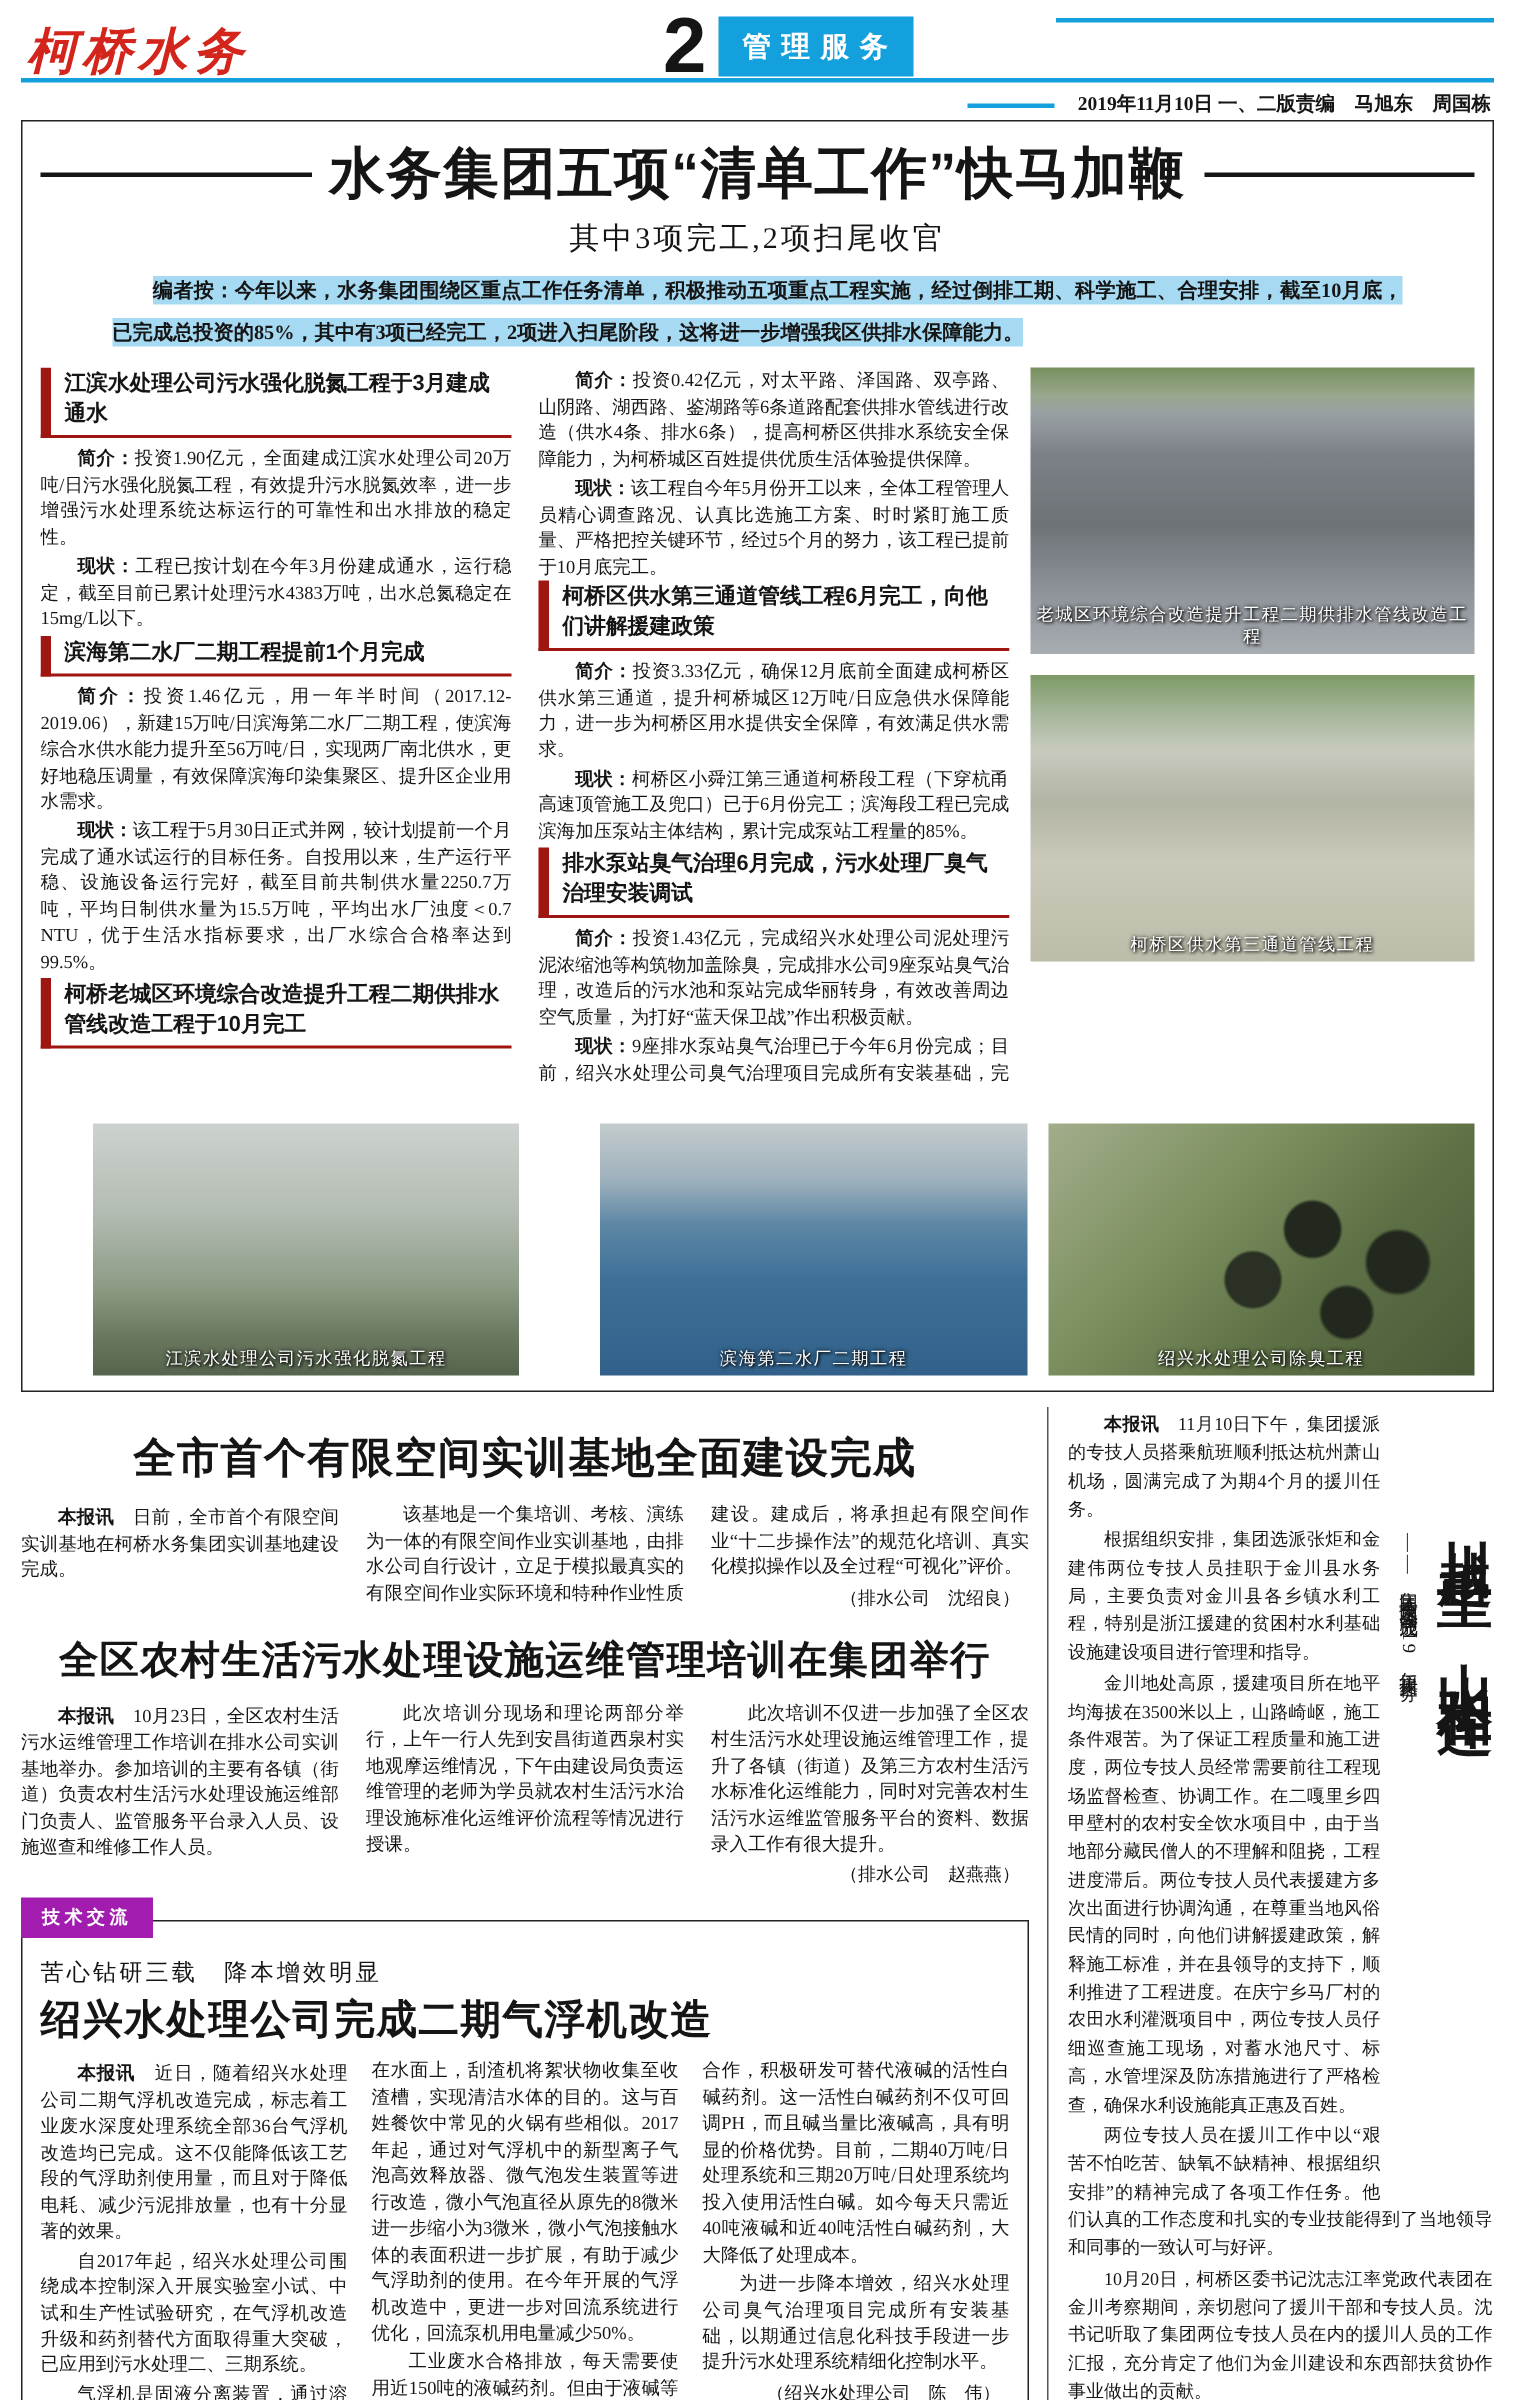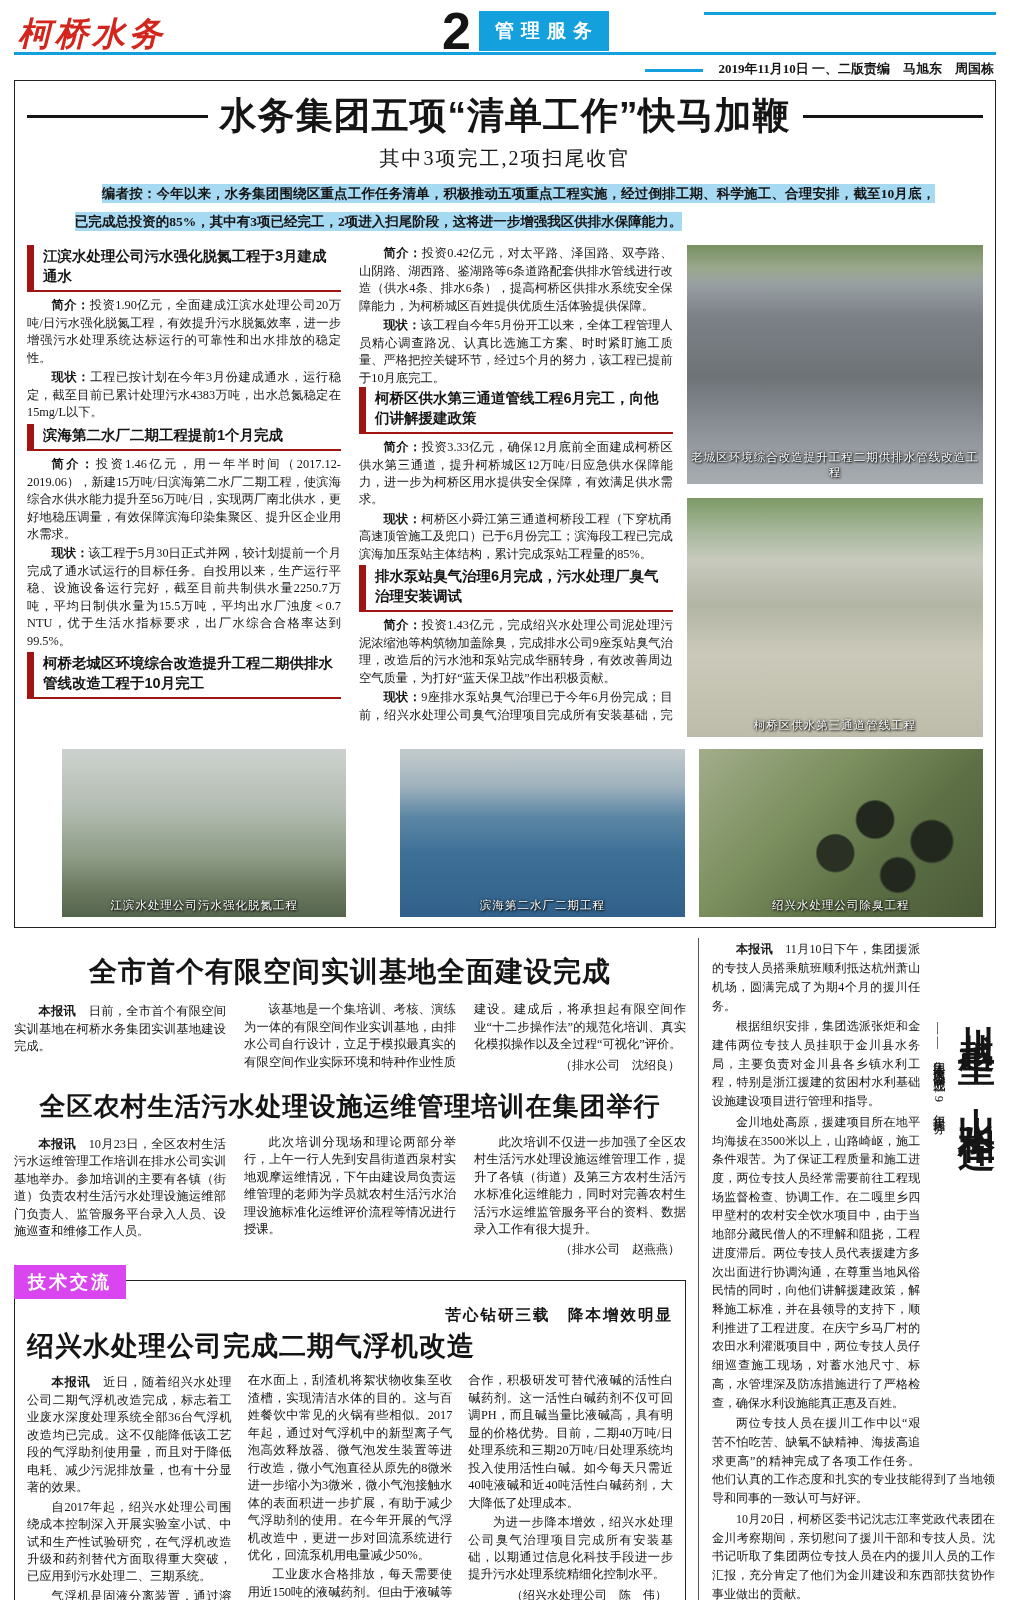--- a/index.html
+++ b/index.html
@@ -38,21 +38,21 @@
              line-height:1.35;border-left:7px solid #9e1511;border-bottom:2px solid #9e1511;
              padding:2px 0 4px 9px;margin:6px 0 5px;break-inside:avoid;}
   .art-title:first-child{margin-top:0;}
   .para{font-size:12.3px;line-height:1.42;text-align:justify;text-indent:2em;margin:2px 0;}
   .plabel{font-family:"Liberation Sans","DejaVu Sans",sans-serif;font-weight:bold;}
 
   .side-photos{width:298px;display:flex;flex-direction:column;gap:14px;}
   .photo{position:relative;overflow:hidden;}
   .photo-caption{position:absolute;left:0;right:0;bottom:4px;text-align:center;color:#fff;
                  font-size:11.5px;letter-spacing:1px;text-shadow:0 0 3px #000,1px 1px 2px #000;}
-  .ph-side{height:239px;}
+  .ph-side{height:191px;}
   .ph-road{background:linear-gradient(180deg,#76905f 0%,#9aa88e 10%,#99a0a4 16%,#7c8187 30%,#6e7378 55%,#8f959b 80%,#a8adb2 100%);}
   .ph-grid{background:linear-gradient(180deg,#7e9a66 0%,#a7b79c 14%,#c7cabd 26%,#b2b4a4 45%,#cbcaba 65%,#bdbcaa 100%);}
   .photo-strip{display:flex;gap:14px;margin-top:12px;}
   .photo-strip .photo{flex:1;height:168px;}
   .ph-plant{background:linear-gradient(180deg,#cdd2ce 0%,#b3bcb2 35%,#8d9b85 65%,#69775f 85%,#55644c 100%);margin-left:35px;}
   .ph-water{background:linear-gradient(180deg,#c3cbcd 0%,#9fb2bd 22%,#5d87a5 40%,#3e7097 62%,#31618a 100%);margin-left:40px;}
   .ph-aerial{background:
       radial-gradient(circle at 62% 42%,#23281f 0 9%,transparent 10%),
       radial-gradient(circle at 82% 55%,#23281f 0 8%,transparent 9%),
       radial-gradient(circle at 48% 62%,#2a3024 0 10%,transparent 11%),
@@ -63,24 +63,24 @@
   .bottom{display:flex;margin-top:10px;}
   .bottom-left{width:672px;padding-right:12px;}
   .sidebar{width:283px;border-left:1px solid #555;padding-left:13px;}
 
   .sec-title{text-align:center;font-weight:900;font-size:28px;margin:15px 0 10px;letter-spacing:1px;}
   .sec-cols{column-count:3;column-gap:18px;}
   .byline{font-size:12px;text-align:right;padding-right:6px;margin:3px 0;}
 
   
   .tech-box{position:relative;border:1.5px solid #222;margin-top:22px;padding:6px 12px 8px;}
-  .tech-label{position:absolute;top:-16px;left:-1px;background:#d946ef;color:#fff;
-              font-family:"Liberation Sans","DejaVu Sans",sans-serif;font-weight:bold;font-size:18px;
+  .tech-label{position:absolute;top:-16px;left:-1px;background:#a21caf;color:#fff;
+              font-family:"Liberation Sans","DejaVu Sans",sans-serif;font-weight:bold;font-size:12px;
               letter-spacing:3px;padding:5px 14px;}
-  .tech-kicker{text-align:right;font-size:15.5px;margin:18px 0 2px;letter-spacing:2px;font-weight:bold;}
+  .tech-kicker{text-align:left;font-size:15.5px;margin:18px 0 2px;letter-spacing:2px;}
   .tech-title{text-align:left;font-weight:900;font-size:27px;margin:2px 0 8px;letter-spacing:1px;}
   .tech-cols{column-count:3;column-gap:16px;height:282px;column-fill:auto;overflow:hidden;}
 
   
   .sichuan{overflow:hidden;}
   .sichuan-float{float:right;height:448px;margin:58px 0 12px 10px;display:flex;gap:9px;}
   .vsubtitle{writing-mode:vertical-rl;font-size:12.5px;letter-spacing:2px;padding-top:26px;}
   .vtitle{writing-mode:vertical-rl;font-weight:900;font-size:37px;letter-spacing:9px;line-height:1.05;}
   .para-sb{font-size:12px;line-height:1.56;text-align:justify;text-indent:2em;margin:2px 0;}
 </style>
@@ -211,20 +211,20 @@
 
     <aside class="sidebar">
       <div class="sichuan">
         <div class="sichuan-float">
           <div class="vsubtitle">——集团专技人员圆满完成2019年援川任务</div>
           <div class="vtitle sans">川越千里　山水相连</div>
         </div>
         <p class="para-sb"><span class="plabel">本报讯</span><span>　11月10日下午，集团援派的专技人员搭乘航班顺利抵达杭州萧山机场，圆满完成了为期4个月的援川任务。</span></p>
         <p class="para-sb"><span>根据组织安排，集团选派张炬和金建伟两位专技人员挂职于金川县水务局，主要负责对金川县各乡镇水利工程，特别是浙江援建的贫困村水利基础设施建设项目进行管理和指导。</span></p>
         <p class="para-sb"><span>金川地处高原，援建项目所在地平均海拔在3500米以上，山路崎岖，施工条件艰苦。为了保证工程质量和施工进度，两位专技人员经常需要前往工程现场监督检查、协调工作。在二嘎里乡四甲壁村的农村安全饮水项目中，由于当地部分藏民僧人的不理解和阻挠，工程进度滞后。两位专技人员代表援建方多次出面进行协调沟通，在尊重当地风俗民情的同时，向他们讲解援建政策，解释施工标准，并在县领导的支持下，顺利推进了工程进度。在庆宁乡马厂村的农田水利灌溉项目中，两位专技人员仔细巡查施工现场，对蓄水池尺寸、标高，水管埋深及防冻措施进行了严格检查，确保水利设施能真正惠及百姓。</span></p>
-        <p class="para-sb"><span>两位专技人员在援川工作中以“艰苦不怕吃苦、缺氧不缺精神、海拔高追求更高”的精神完成了各项工作任务。他们认真的工作态度和扎实的专业技能得到了当地领导和同事的一致认可与好评。</span></p>
+        <p class="para-sb"><span>两位专技人员在援川工作中以“艰苦不怕吃苦、缺氧不缺精神、根据组织安排”的精神完成了各项工作任务。他们认真的工作态度和扎实的专业技能得到了当地领导和同事的一致认可与好评。</span></p>
         <p class="para-sb"><span>10月20日，柯桥区委书记沈志江率党政代表团在金川考察期间，亲切慰问了援川干部和专技人员。沈书记听取了集团两位专技人员在内的援川人员的工作汇报，充分肯定了他们为金川建设和东西部扶贫协作事业做出的贡献。</span></p>
 
       </div>
     </aside>
   </div>
 
 </div>
 
 </body></html>

